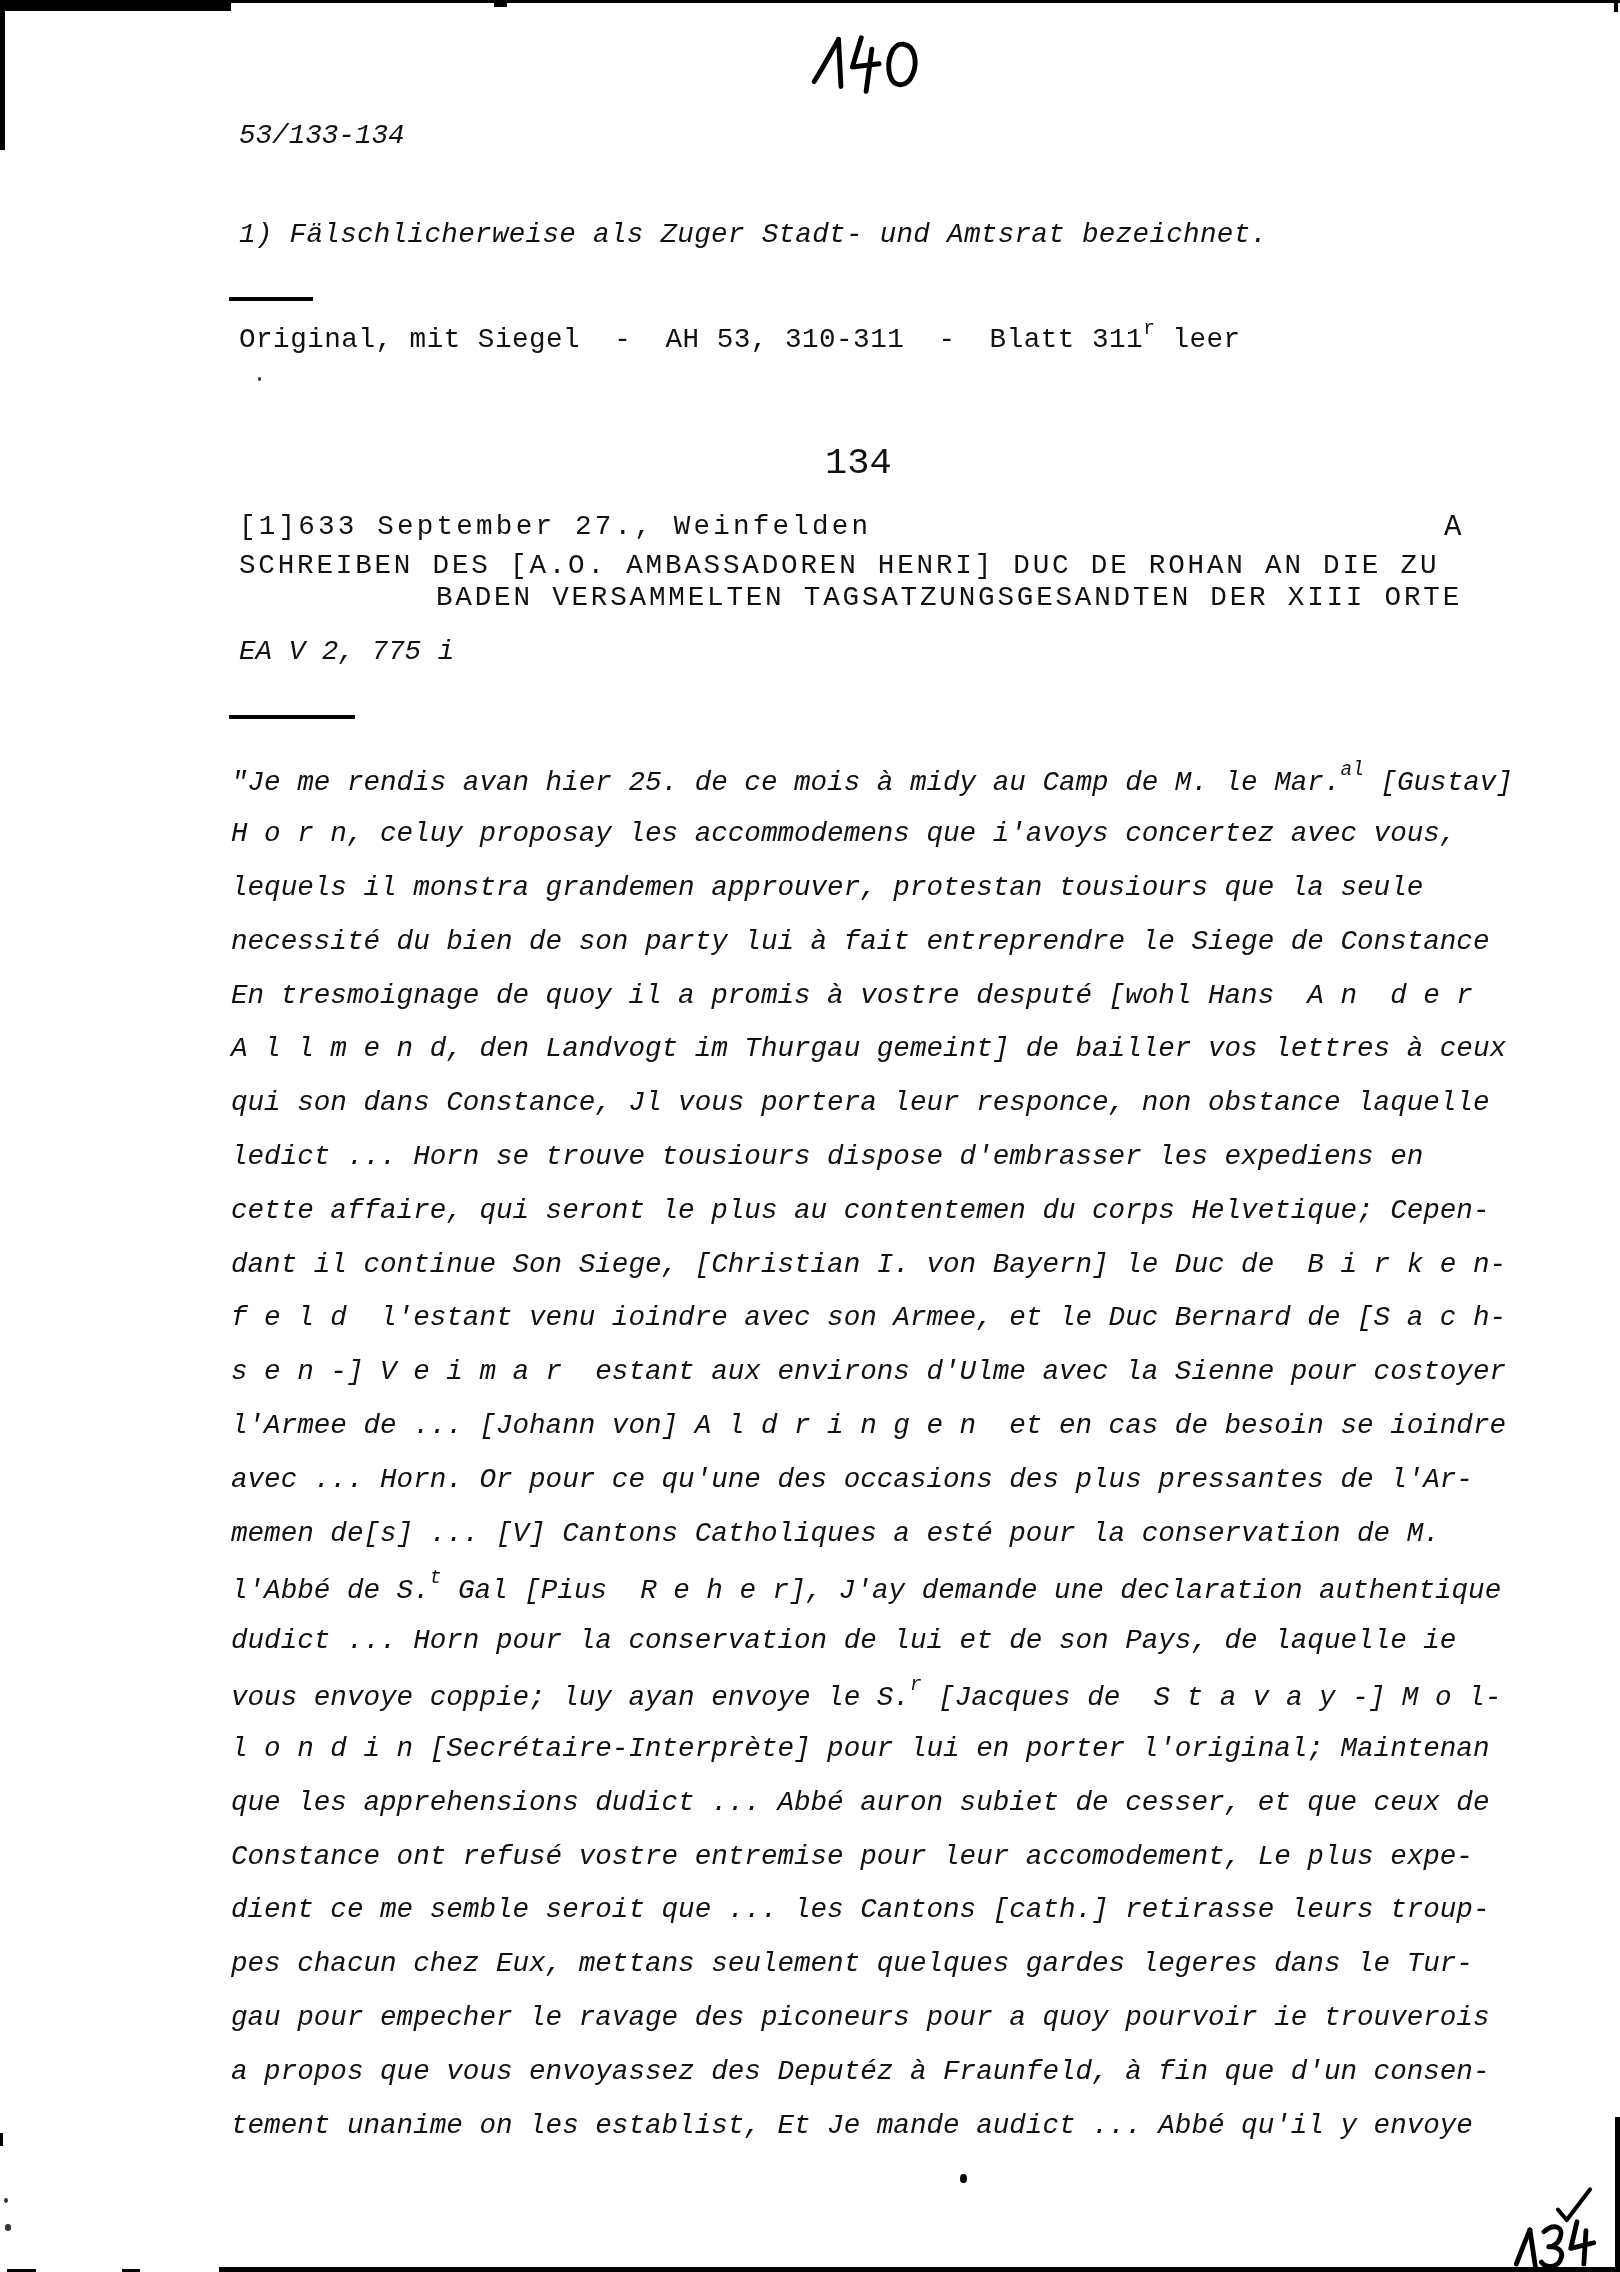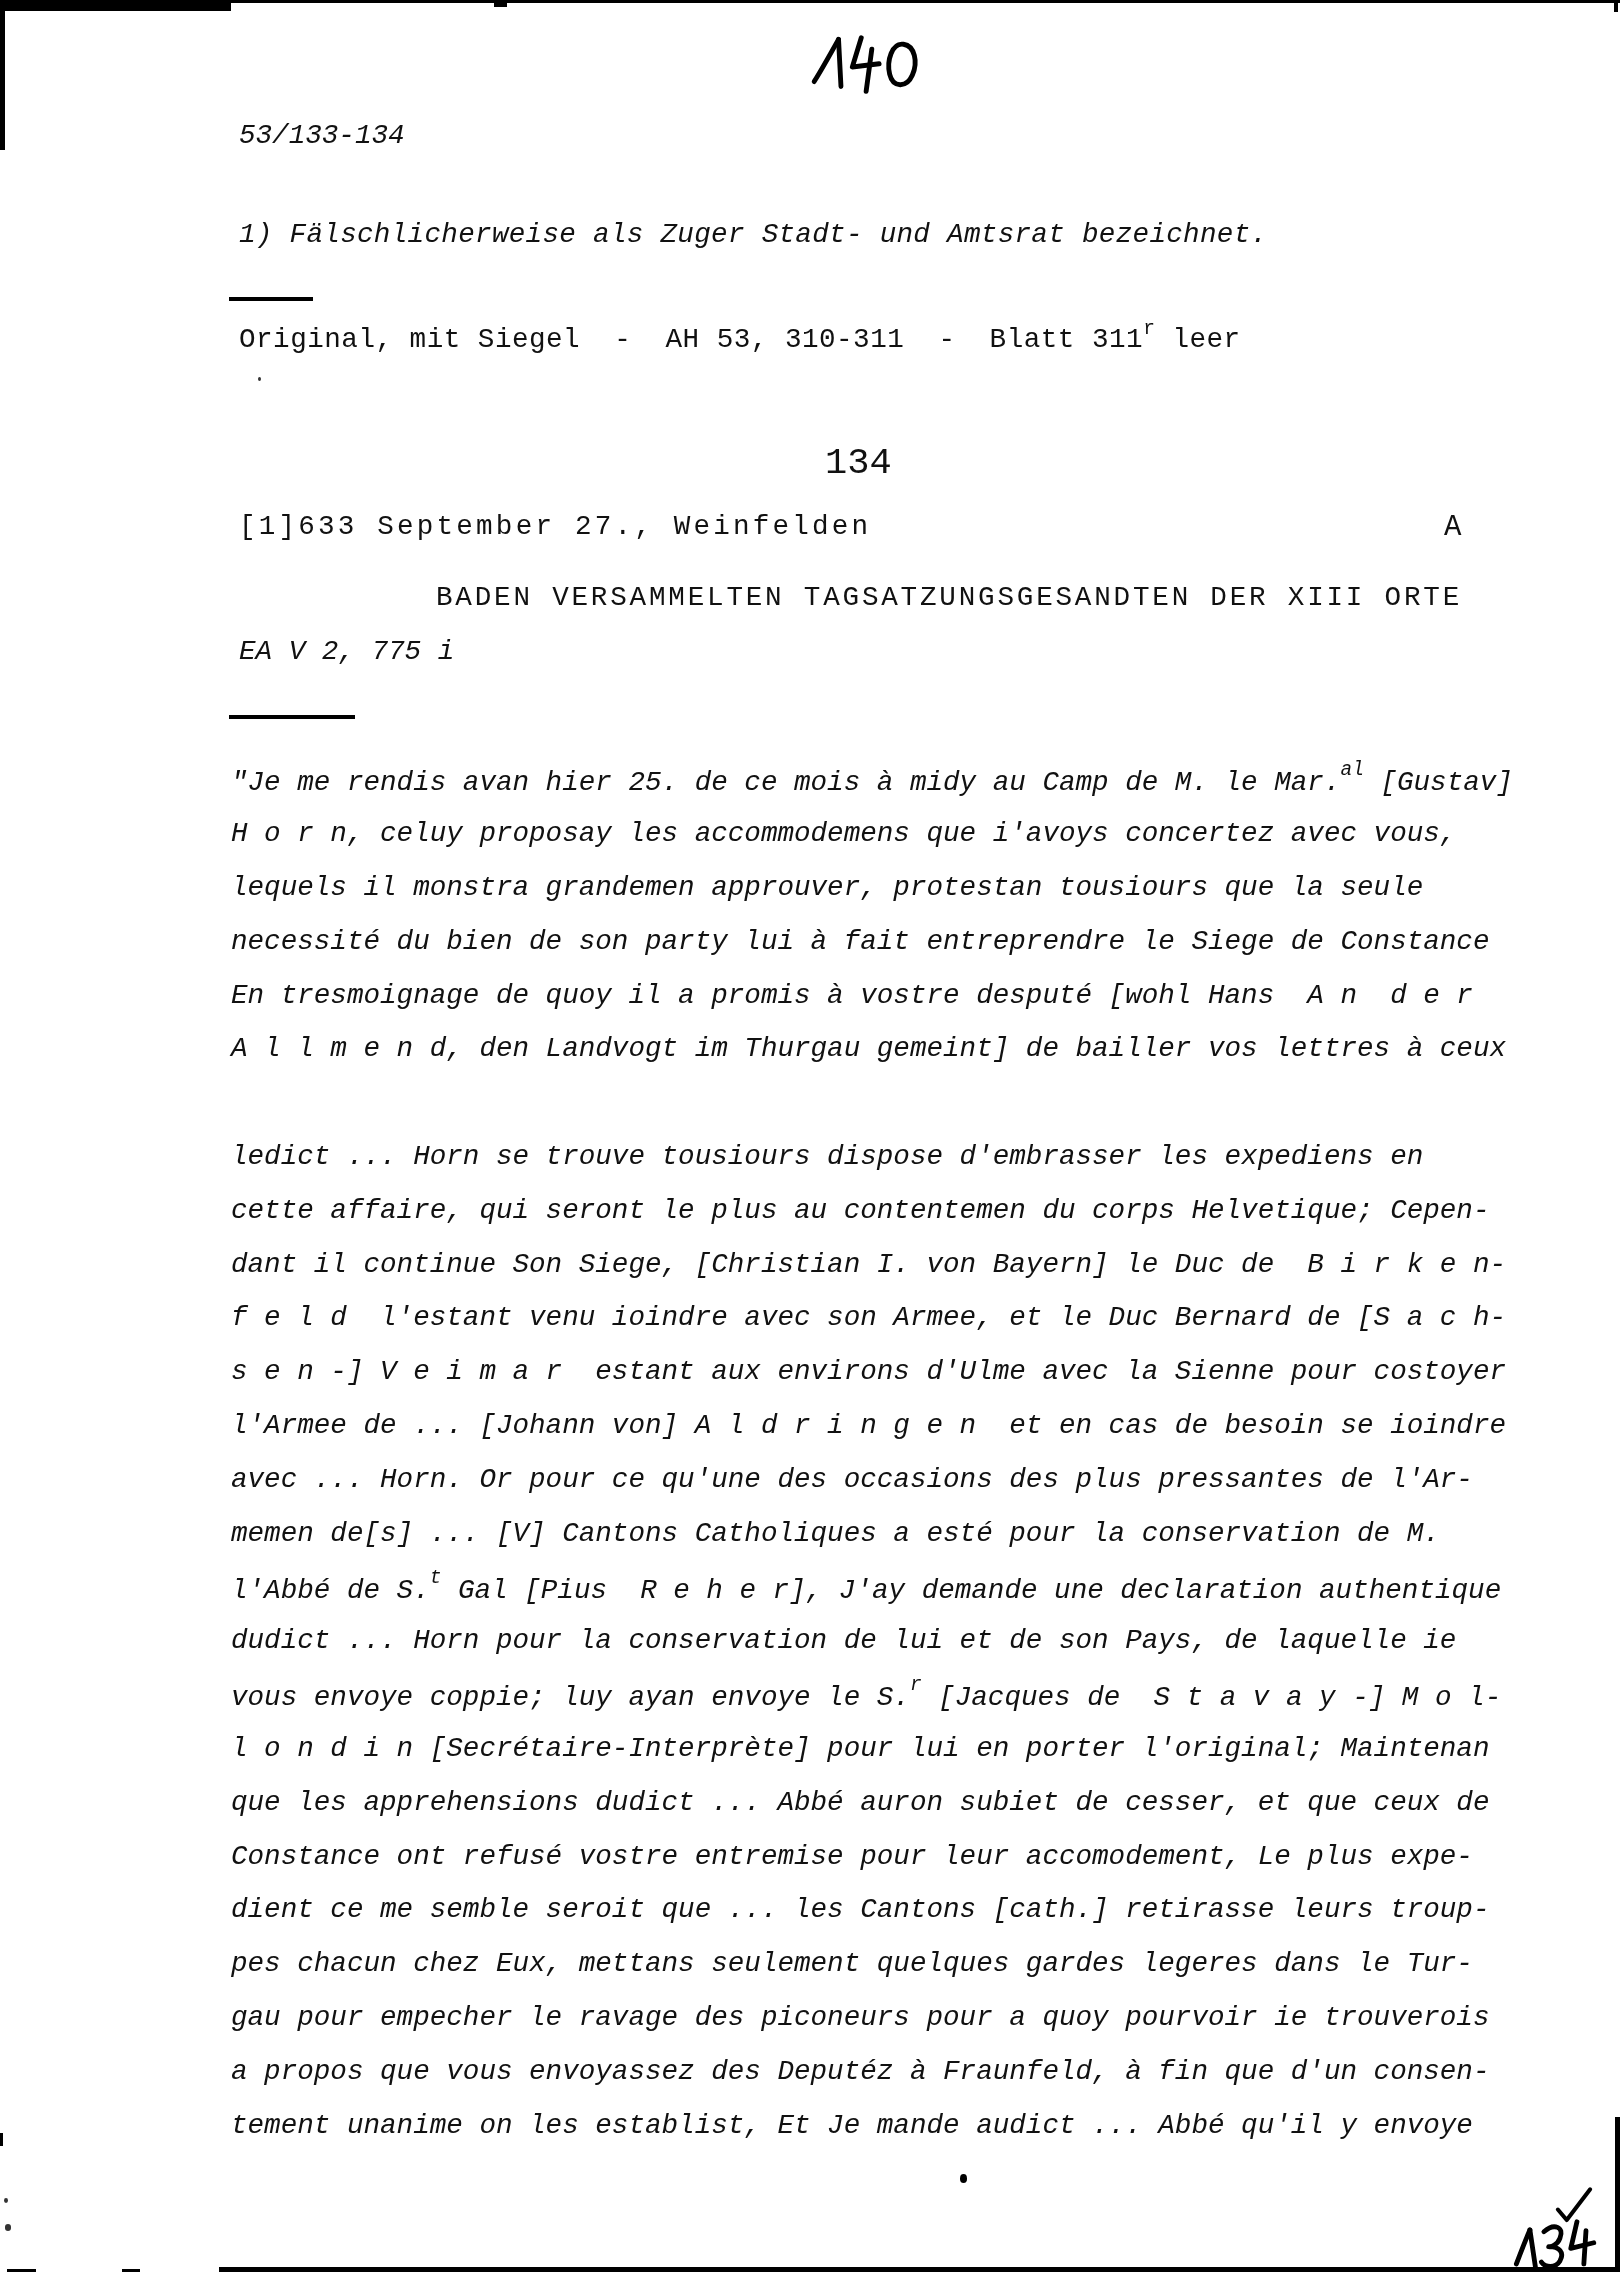--- a/index.html
+++ b/index.html
@@ -66,30 +66,32 @@
 
   <div class="txt archive-ref">53/133-134</div>
   <div class="txt footnote">1) Fälschlicherweise als Zuger Stadt- und Amtsrat bezeichnet.</div>
   <div class="rule rule1"></div>
 
   <div class="txt source-line"><span>Original, mit Siegel  -  AH 53, 310-311  -  Blatt 311</span><sup>r</sup><span> leer</span></div>
 
   <div class="txt entry-number">134</div>
   <div class="txt date-line">[1]633 September 27., Weinfelden</div>
   <div class="txt marginal">A</div>
+  <div class="txt title1">SCHREIBEN DES [A.O. AMBASSADOREN HENRI] DUC DE ROHAN AN DIE ZU</div>
   <div class="txt title2">BADEN VERSAMMELTEN TAGSATZUNGSGESANDTEN DER XIII ORTE</div>
   <div class="txt ea-ref">EA V 2, 775 i</div>
   <div class="rule rule2"></div>
 
   <div class="ql" style="top:764px;"><span>"Je me rendis avan hier 25. de ce mois à midy au Camp de M. le Mar.</span><sup>al</sup><span> [Gustav]</span></div>
   <div class="ql" style="top:818px;text-align:center;">H o r n, celuy proposay les accommodemens que i'avoys concertez avec vous,</div>
   <div class="ql" style="top:872px;">lequels il monstra grandemen approuver, protestan tousiours que la seule</div>
   <div class="ql" style="top:926px;">necessité du bien de son party lui à fait entreprendre le Siege de Constance</div>
   <div class="ql" style="top:980px;">En tresmoignage de quoy il a promis à vostre desputé [wohl Hans  A n  d e r</div>
   <div class="ql" style="top:1033px;">A l l m e n d, den Landvogt im Thurgau gemeint] de bailler vos lettres à ceux</div>
+  <div class="ql" style="top:1087px;">qui son dans Constance, Jl vous portera leur responce, non obstance laquelle</div>
   <div class="ql" style="top:1141px;">ledict ... Horn se trouve tousiours dispose d'embrasser les expediens en</div>
   <div class="ql" style="top:1195px;">cette affaire, qui seront le plus au contentemen du corps Helvetique; Cepen-</div>
   <div class="ql" style="top:1249px;">dant il continue Son Siege, [Christian I. von Bayern] le Duc de  B i r k e n-</div>
   <div class="ql" style="top:1302px;">f e l d  l'estant venu ioindre avec son Armee, et le Duc Bernard de [S a c h-</div>
   <div class="ql" style="top:1356px;">s e n -] V e i m a r  estant aux environs d'Ulme avec la Sienne pour costoyer</div>
   <div class="ql" style="top:1410px;">l'Armee de ... [Johann von] A l d r i n g e n  et en cas de besoin se ioindre</div>
   <div class="ql" style="top:1464px;">avec ... Horn. Or pour ce qu'une des occasions des plus pressantes de l'Ar-</div>
   <div class="ql" style="top:1518px;">memen de[s] ... [V] Cantons Catholiques a esté pour la conservation de M.</div>
   <div class="ql" style="top:1572px;"><span>l'Abbé de S.</span><sup>t</sup><span> Gal [Pius  R e h e r], J'ay demande une declaration authentique</span></div>
   <div class="ql" style="top:1625px;">dudict ... Horn pour la conservation de lui et de son Pays, de laquelle ie</div>

